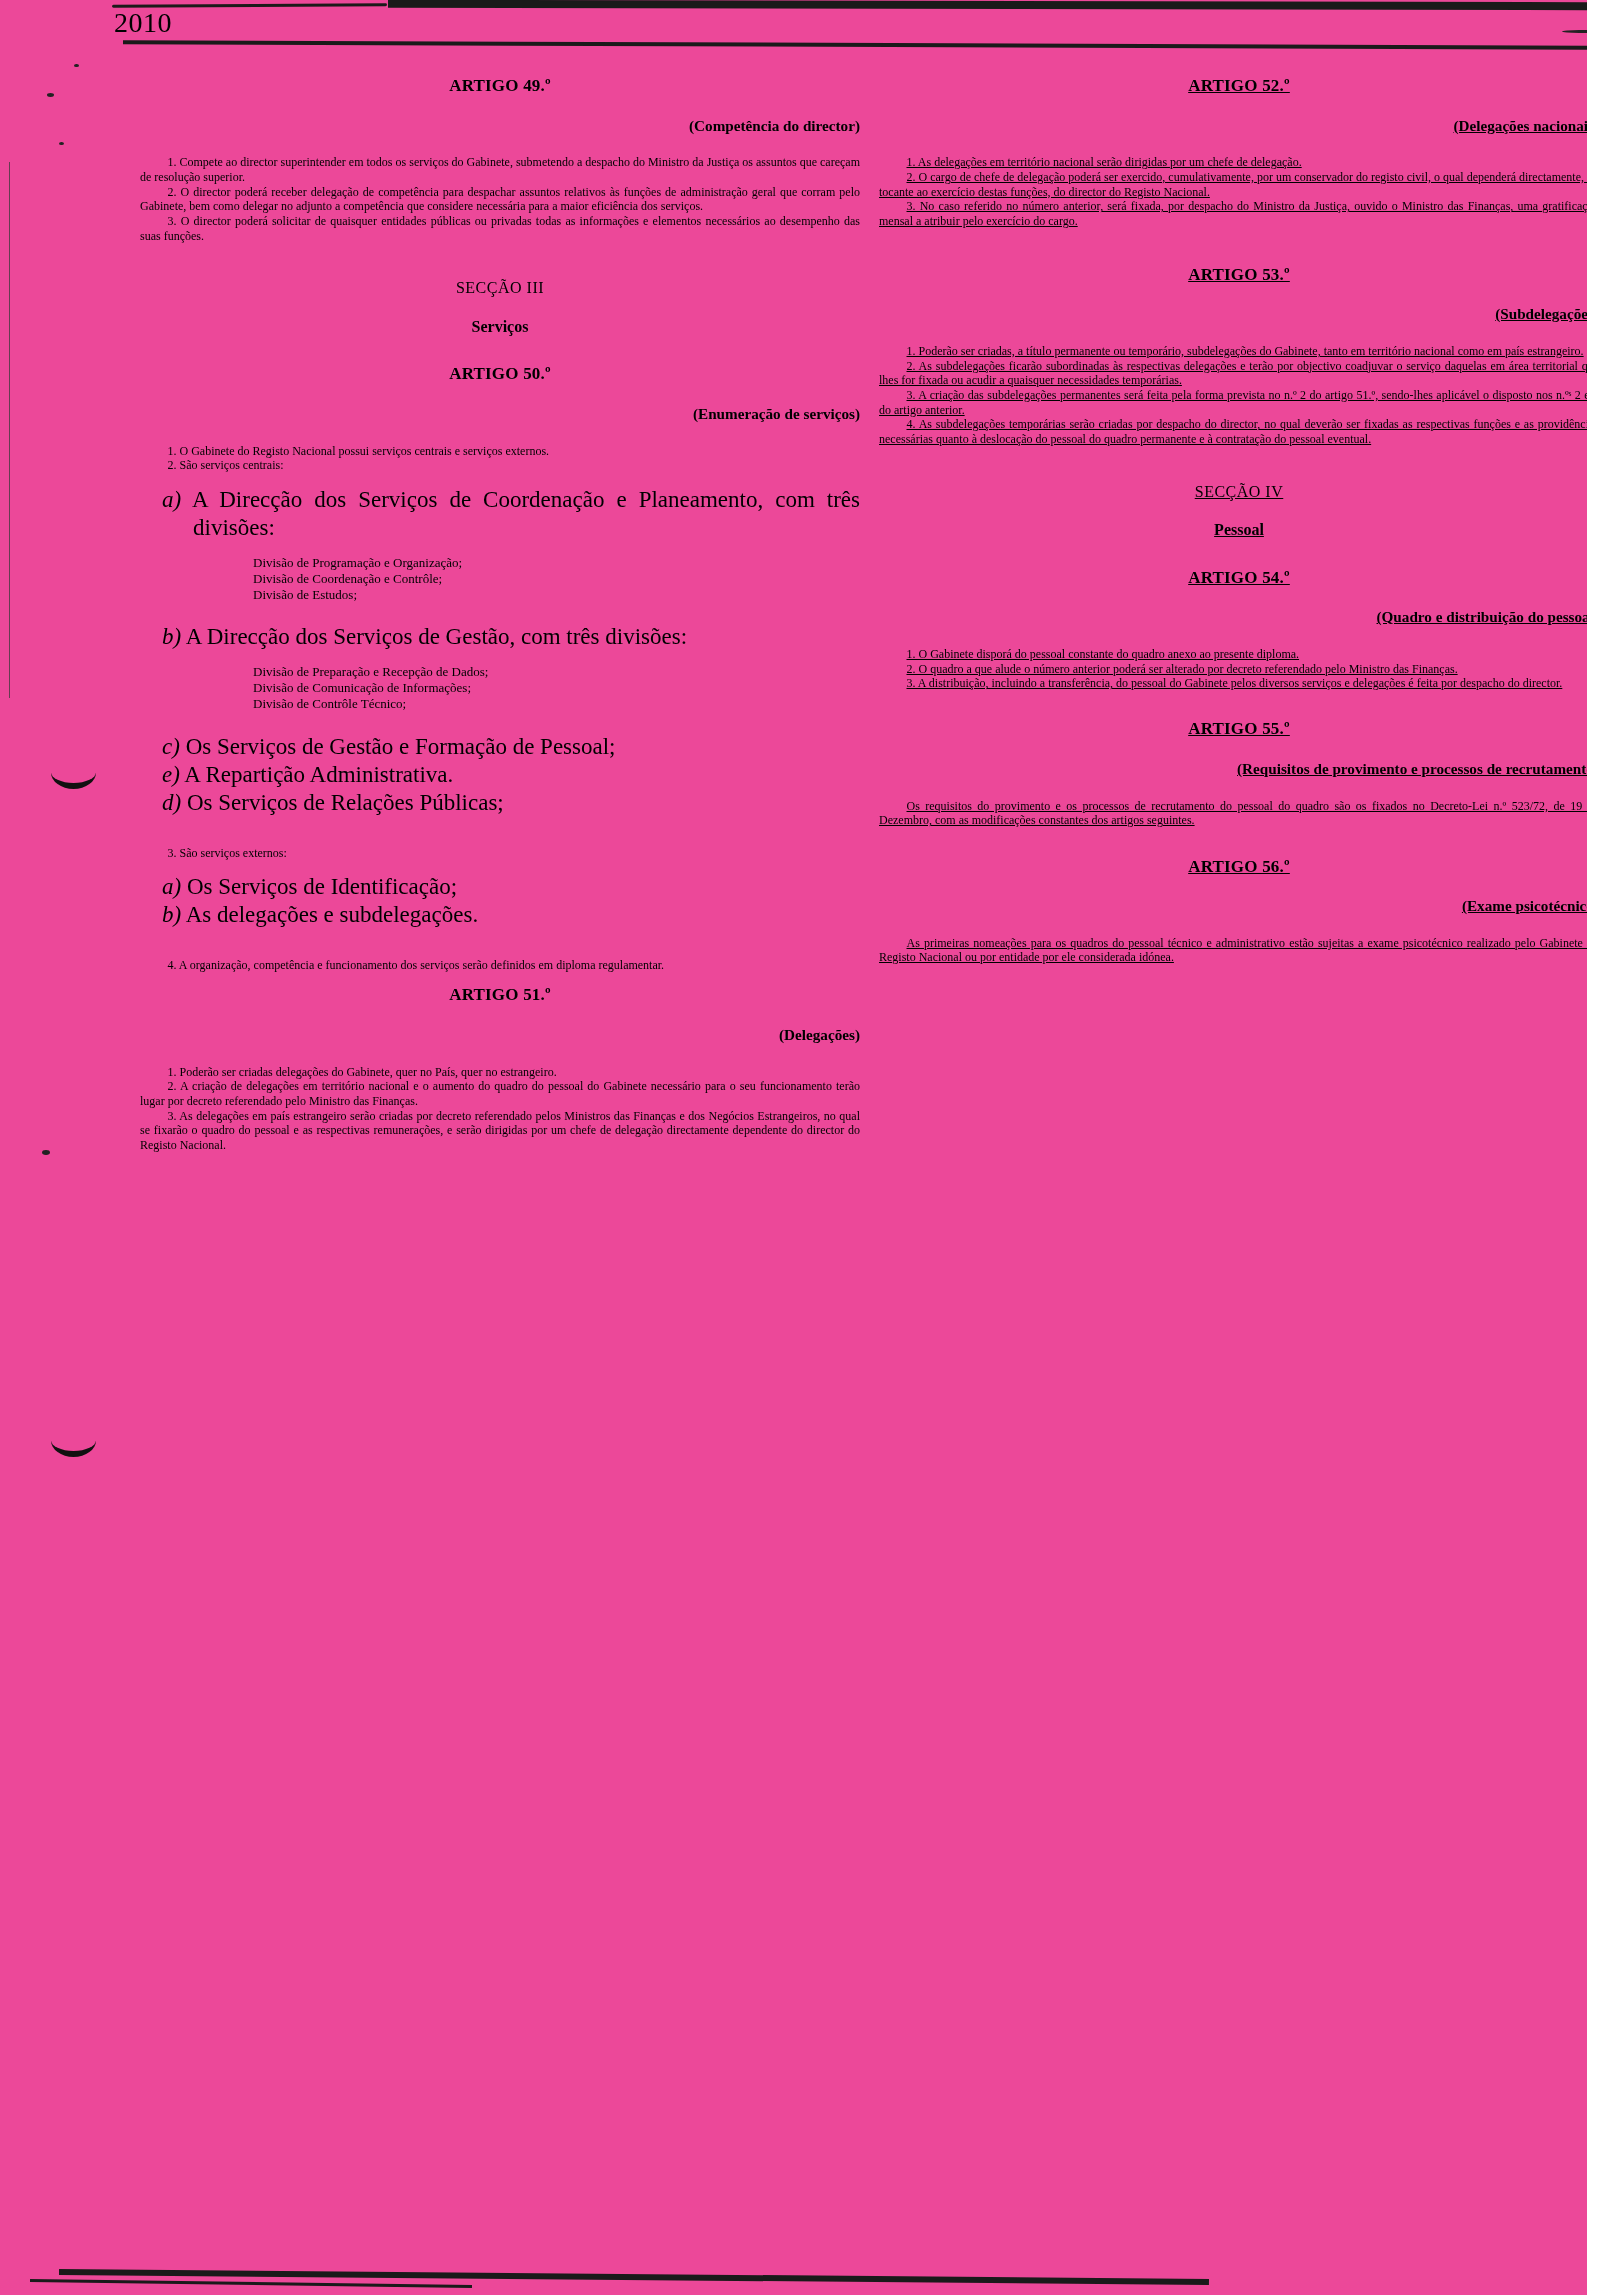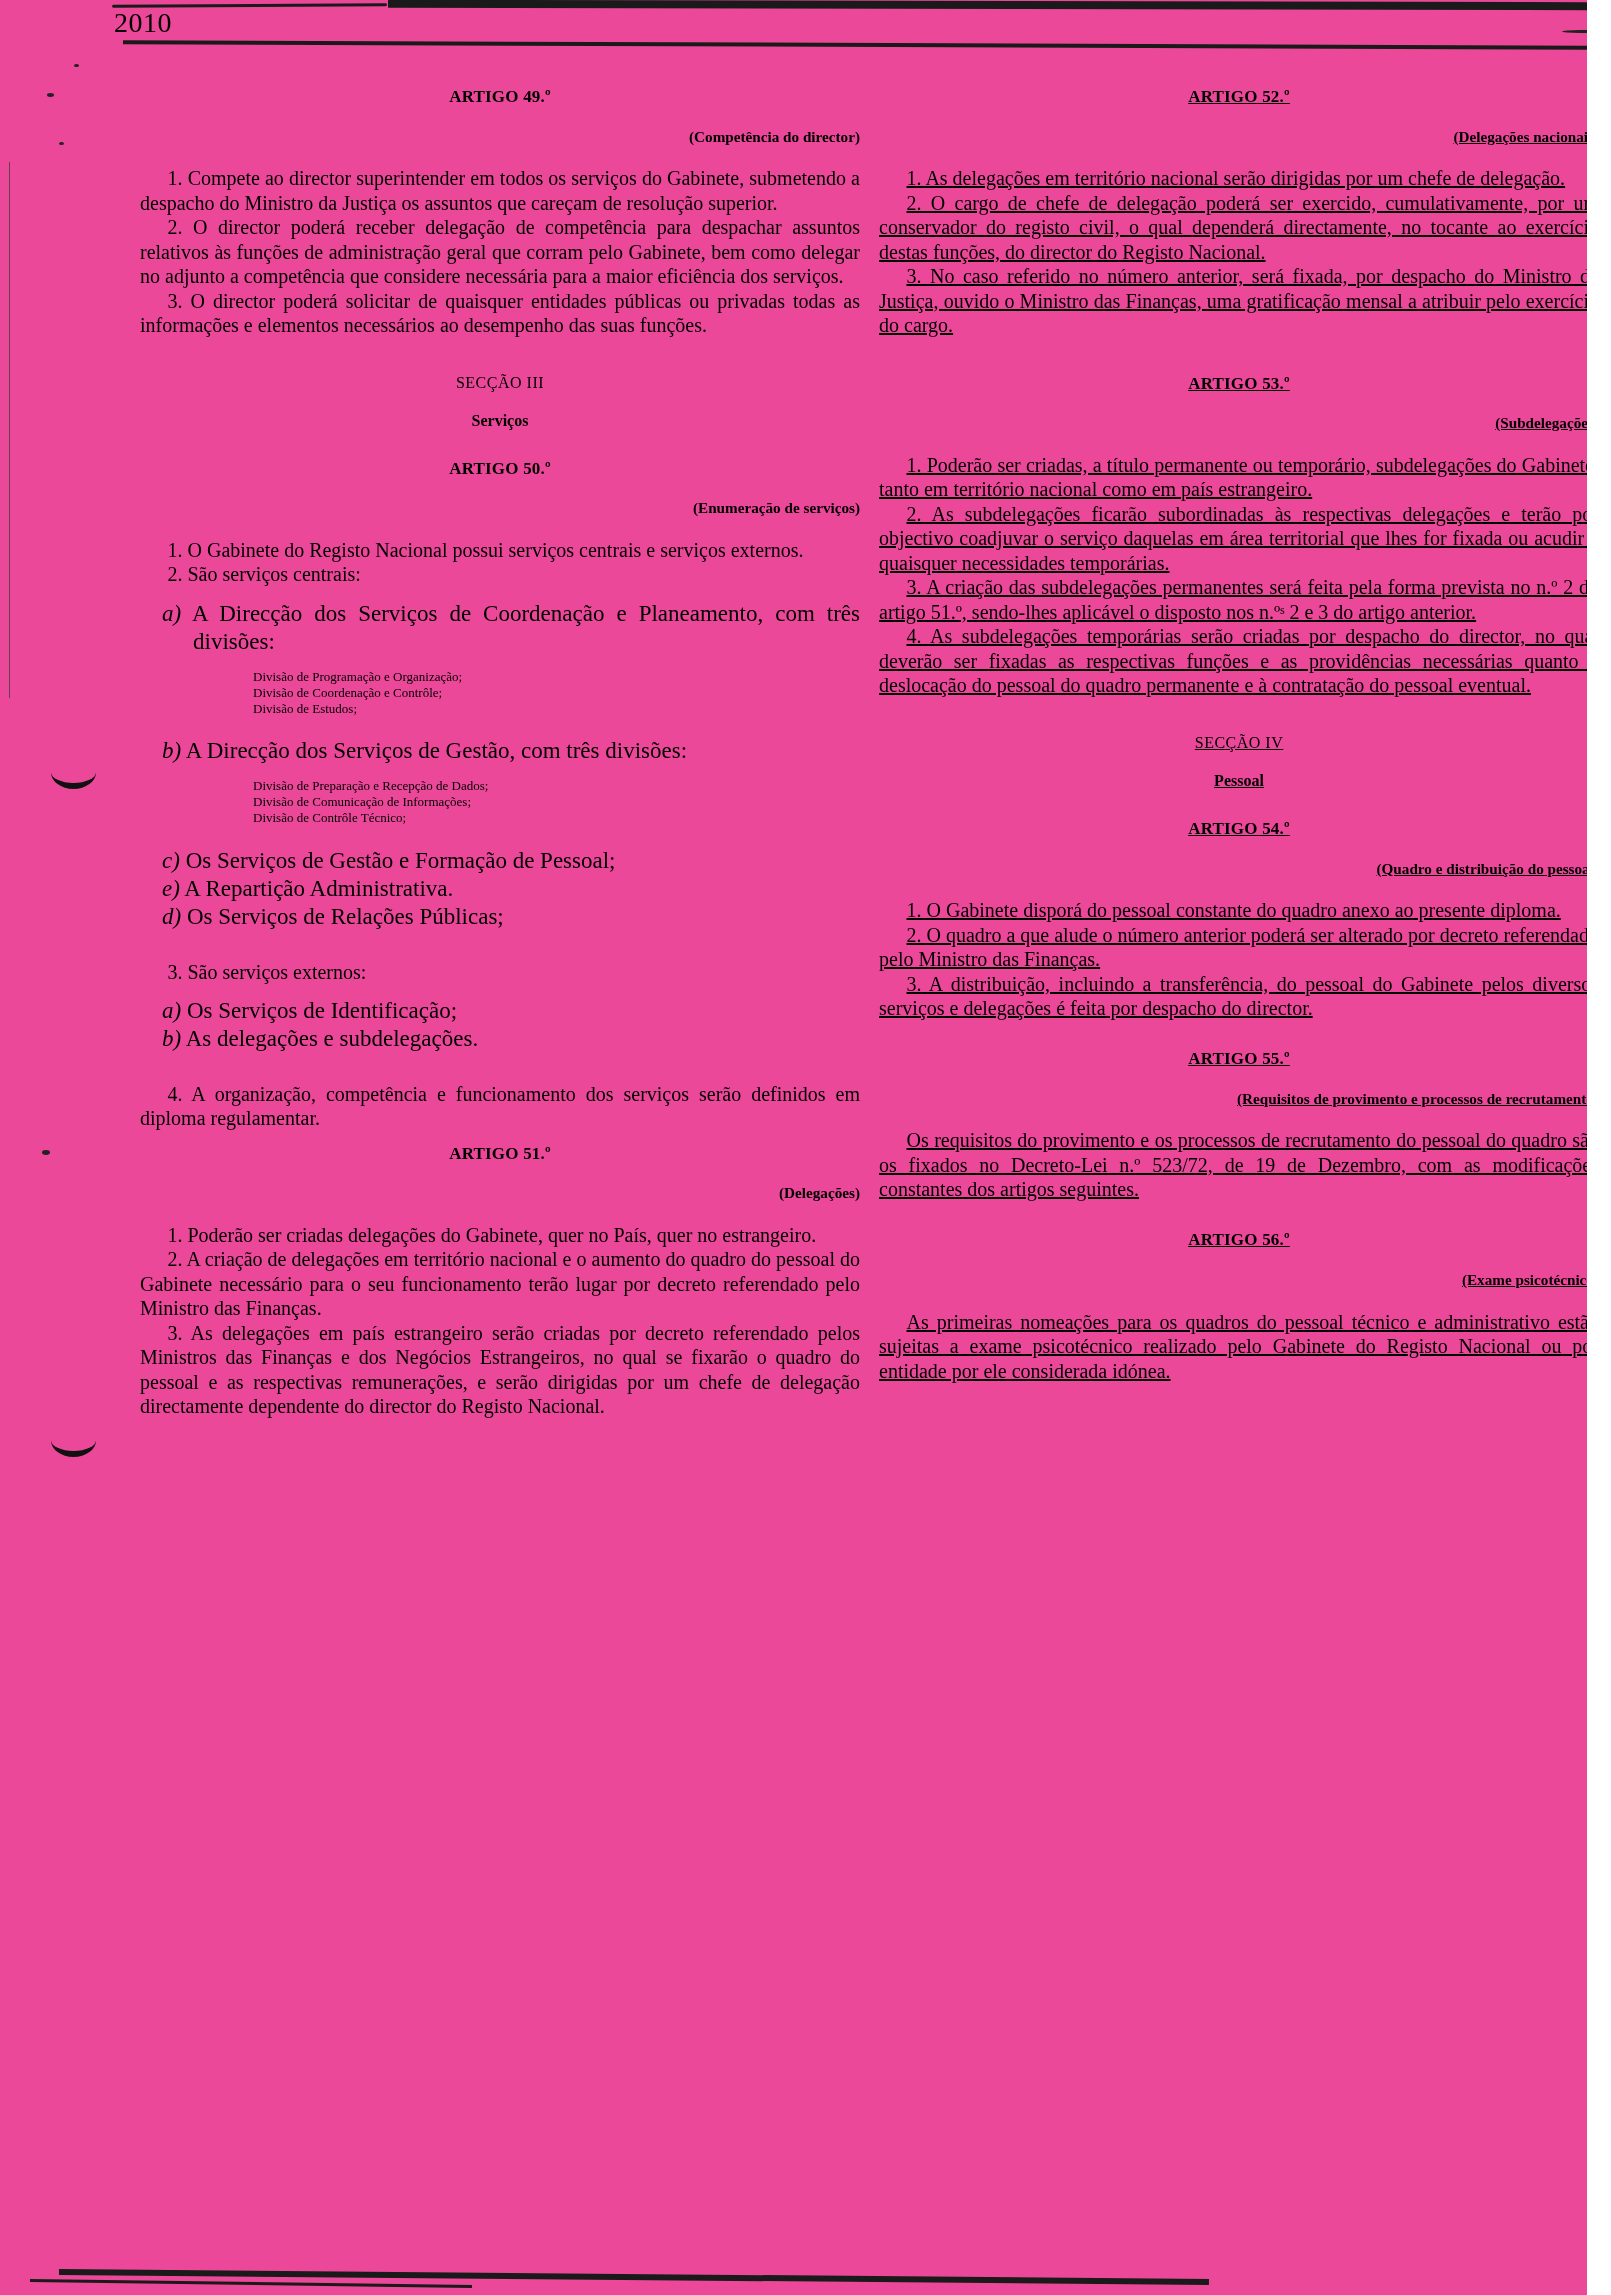--- a/index.html
+++ b/index.html
@@ -68,21 +68,21 @@
     top: 8.8px;
     font-size: 28px;
     letter-spacing: 0.5px;
     line-height: 1;
     font-family: "Liberation Serif", "DejaVu Serif", serif;
   }
 
   
   .col {
     position: absolute;
-    top: 87px;
+    top: 76px;
     width: 720px;
   }
   .col-left  { left: 140px; }
   .col-right { left: 879px; text-decoration: underline; }
 
   
   .art-title {
     text-align: center;
     font-size: 17px;
     font-weight: bold;
@@ -109,21 +109,21 @@
   .sec-name {
     text-align: center;
     font-size: 16px;
     font-weight: bold;
     margin: 0;
   }
 
   
   p.body {
     margin: 0;
-    font-size: 20px;
+    font-size: 12px;
     line-height: 1.225;
     text-align: justify;
     text-indent: 27.5px;
     hyphens: none;
   }
 
   .lettered {
     margin: 0;
     font-size: 23px;
     line-height: 1.225;

